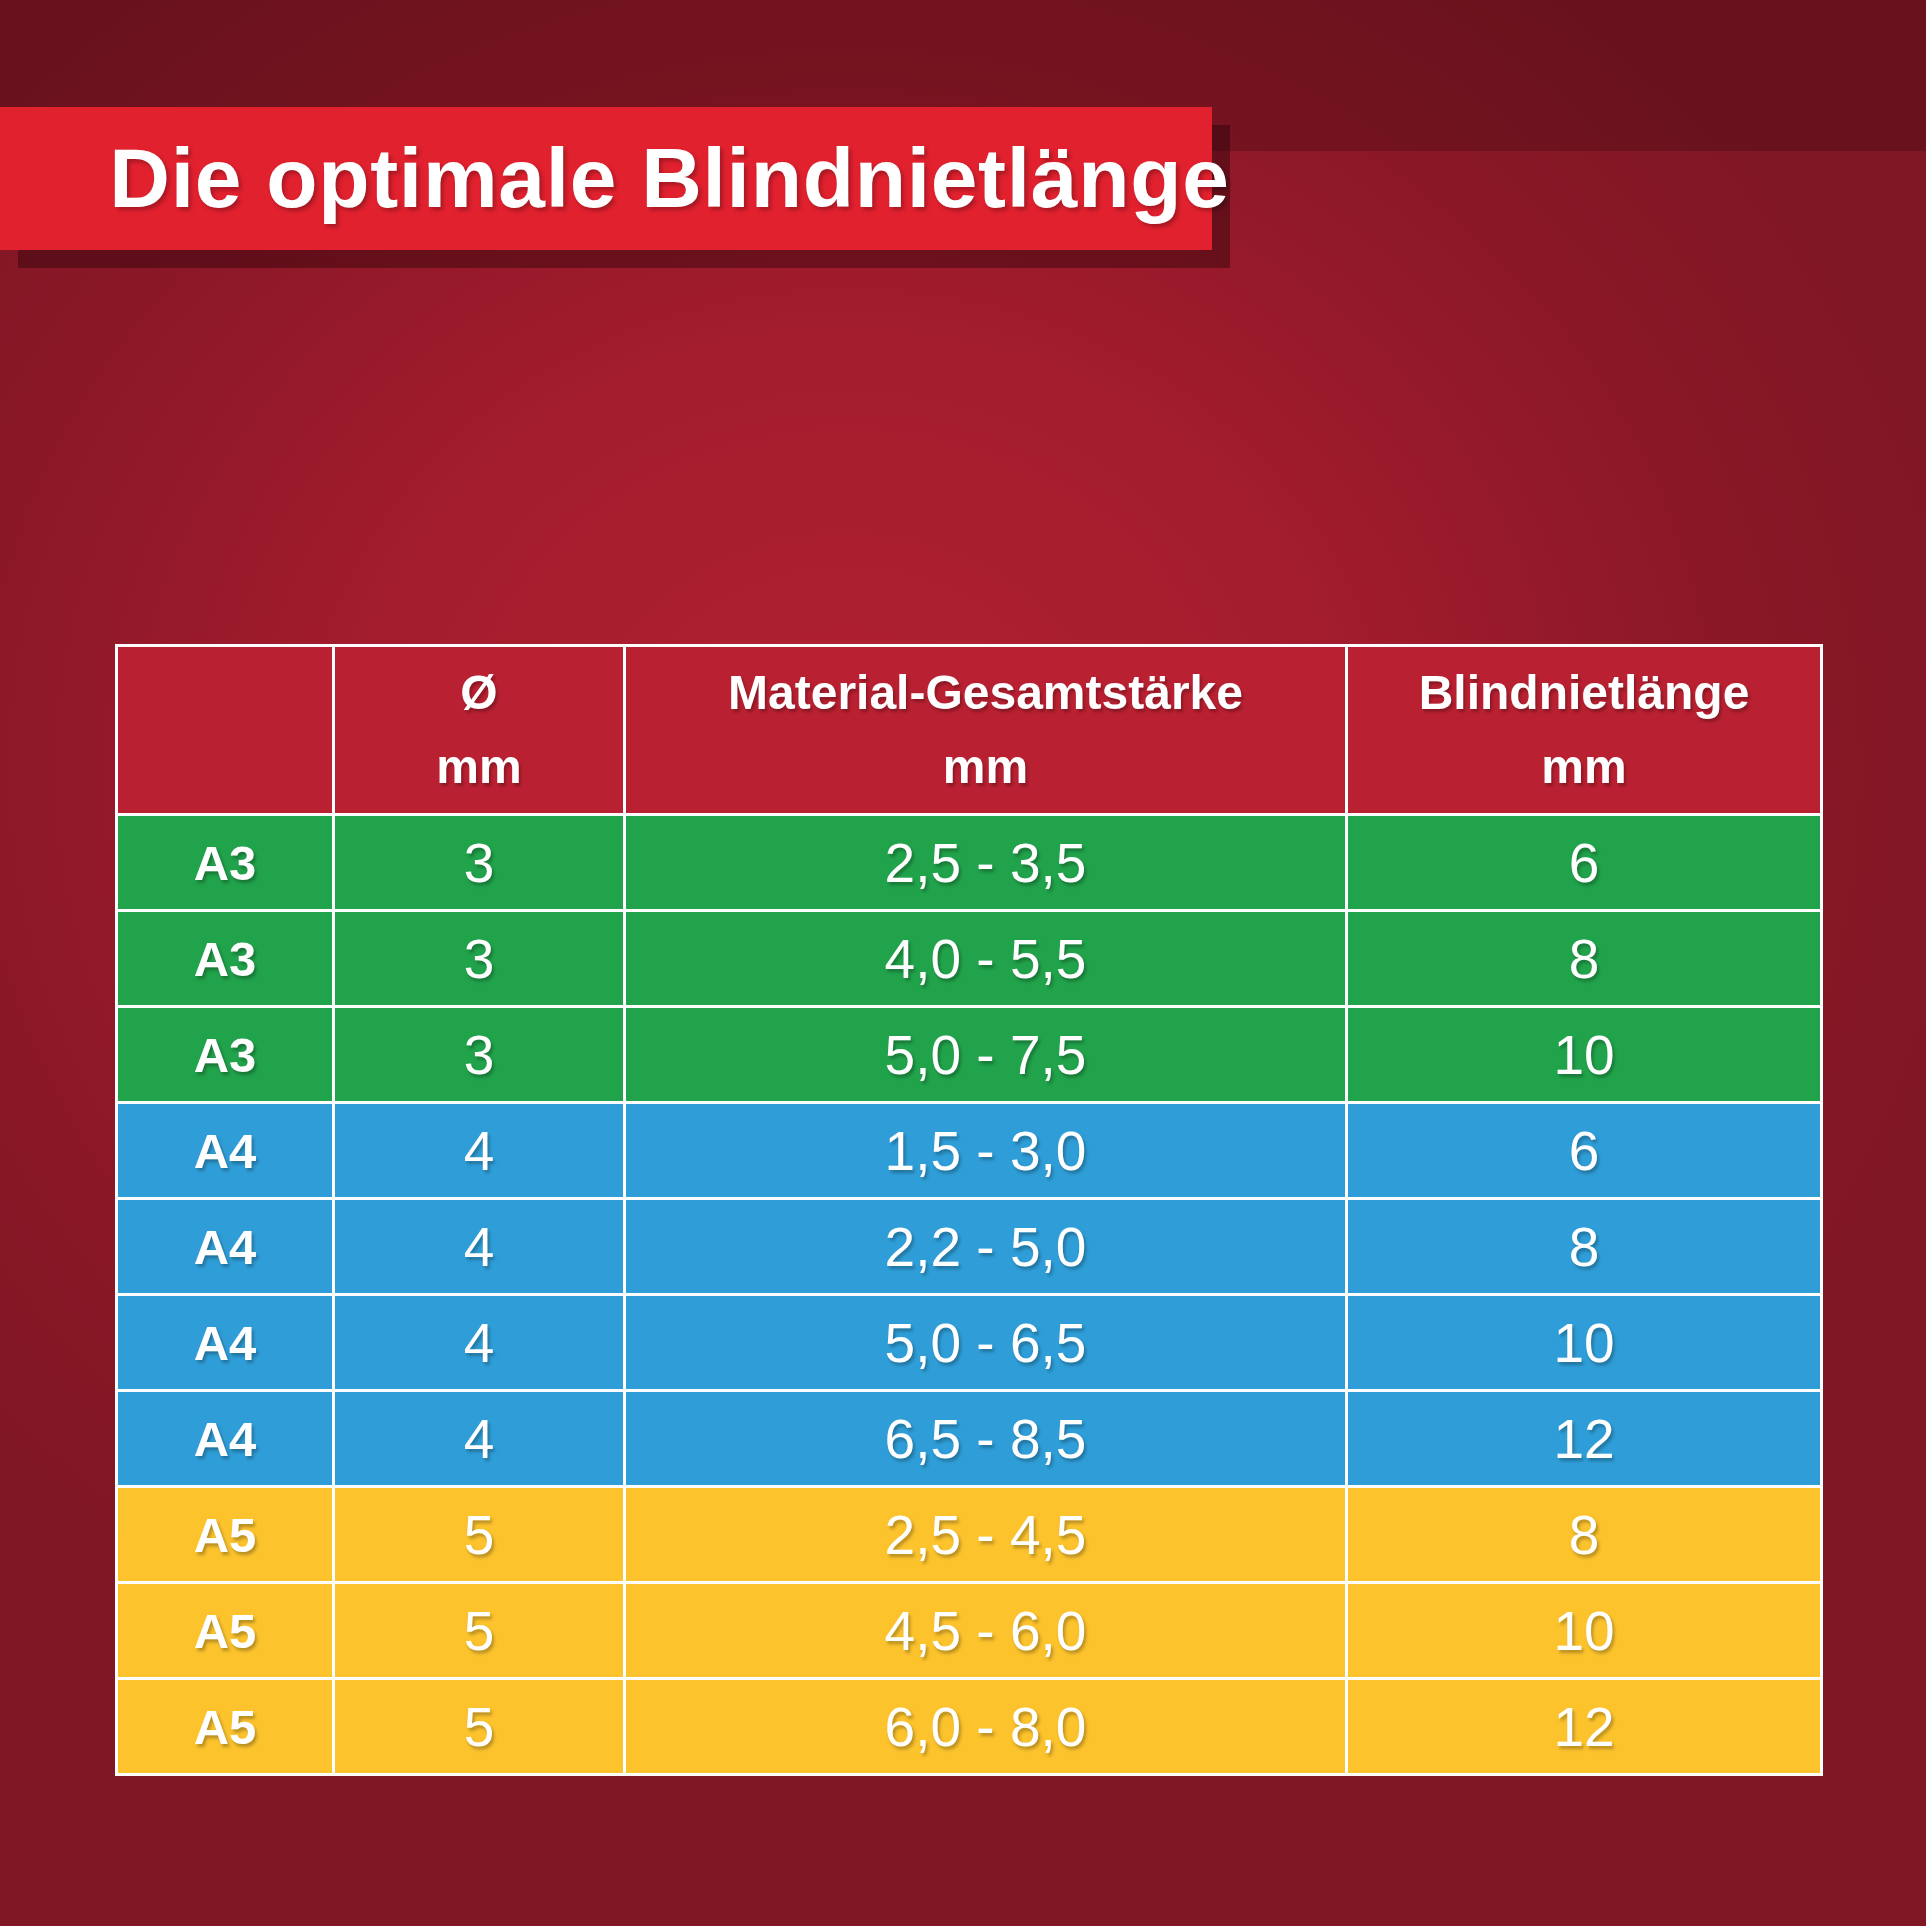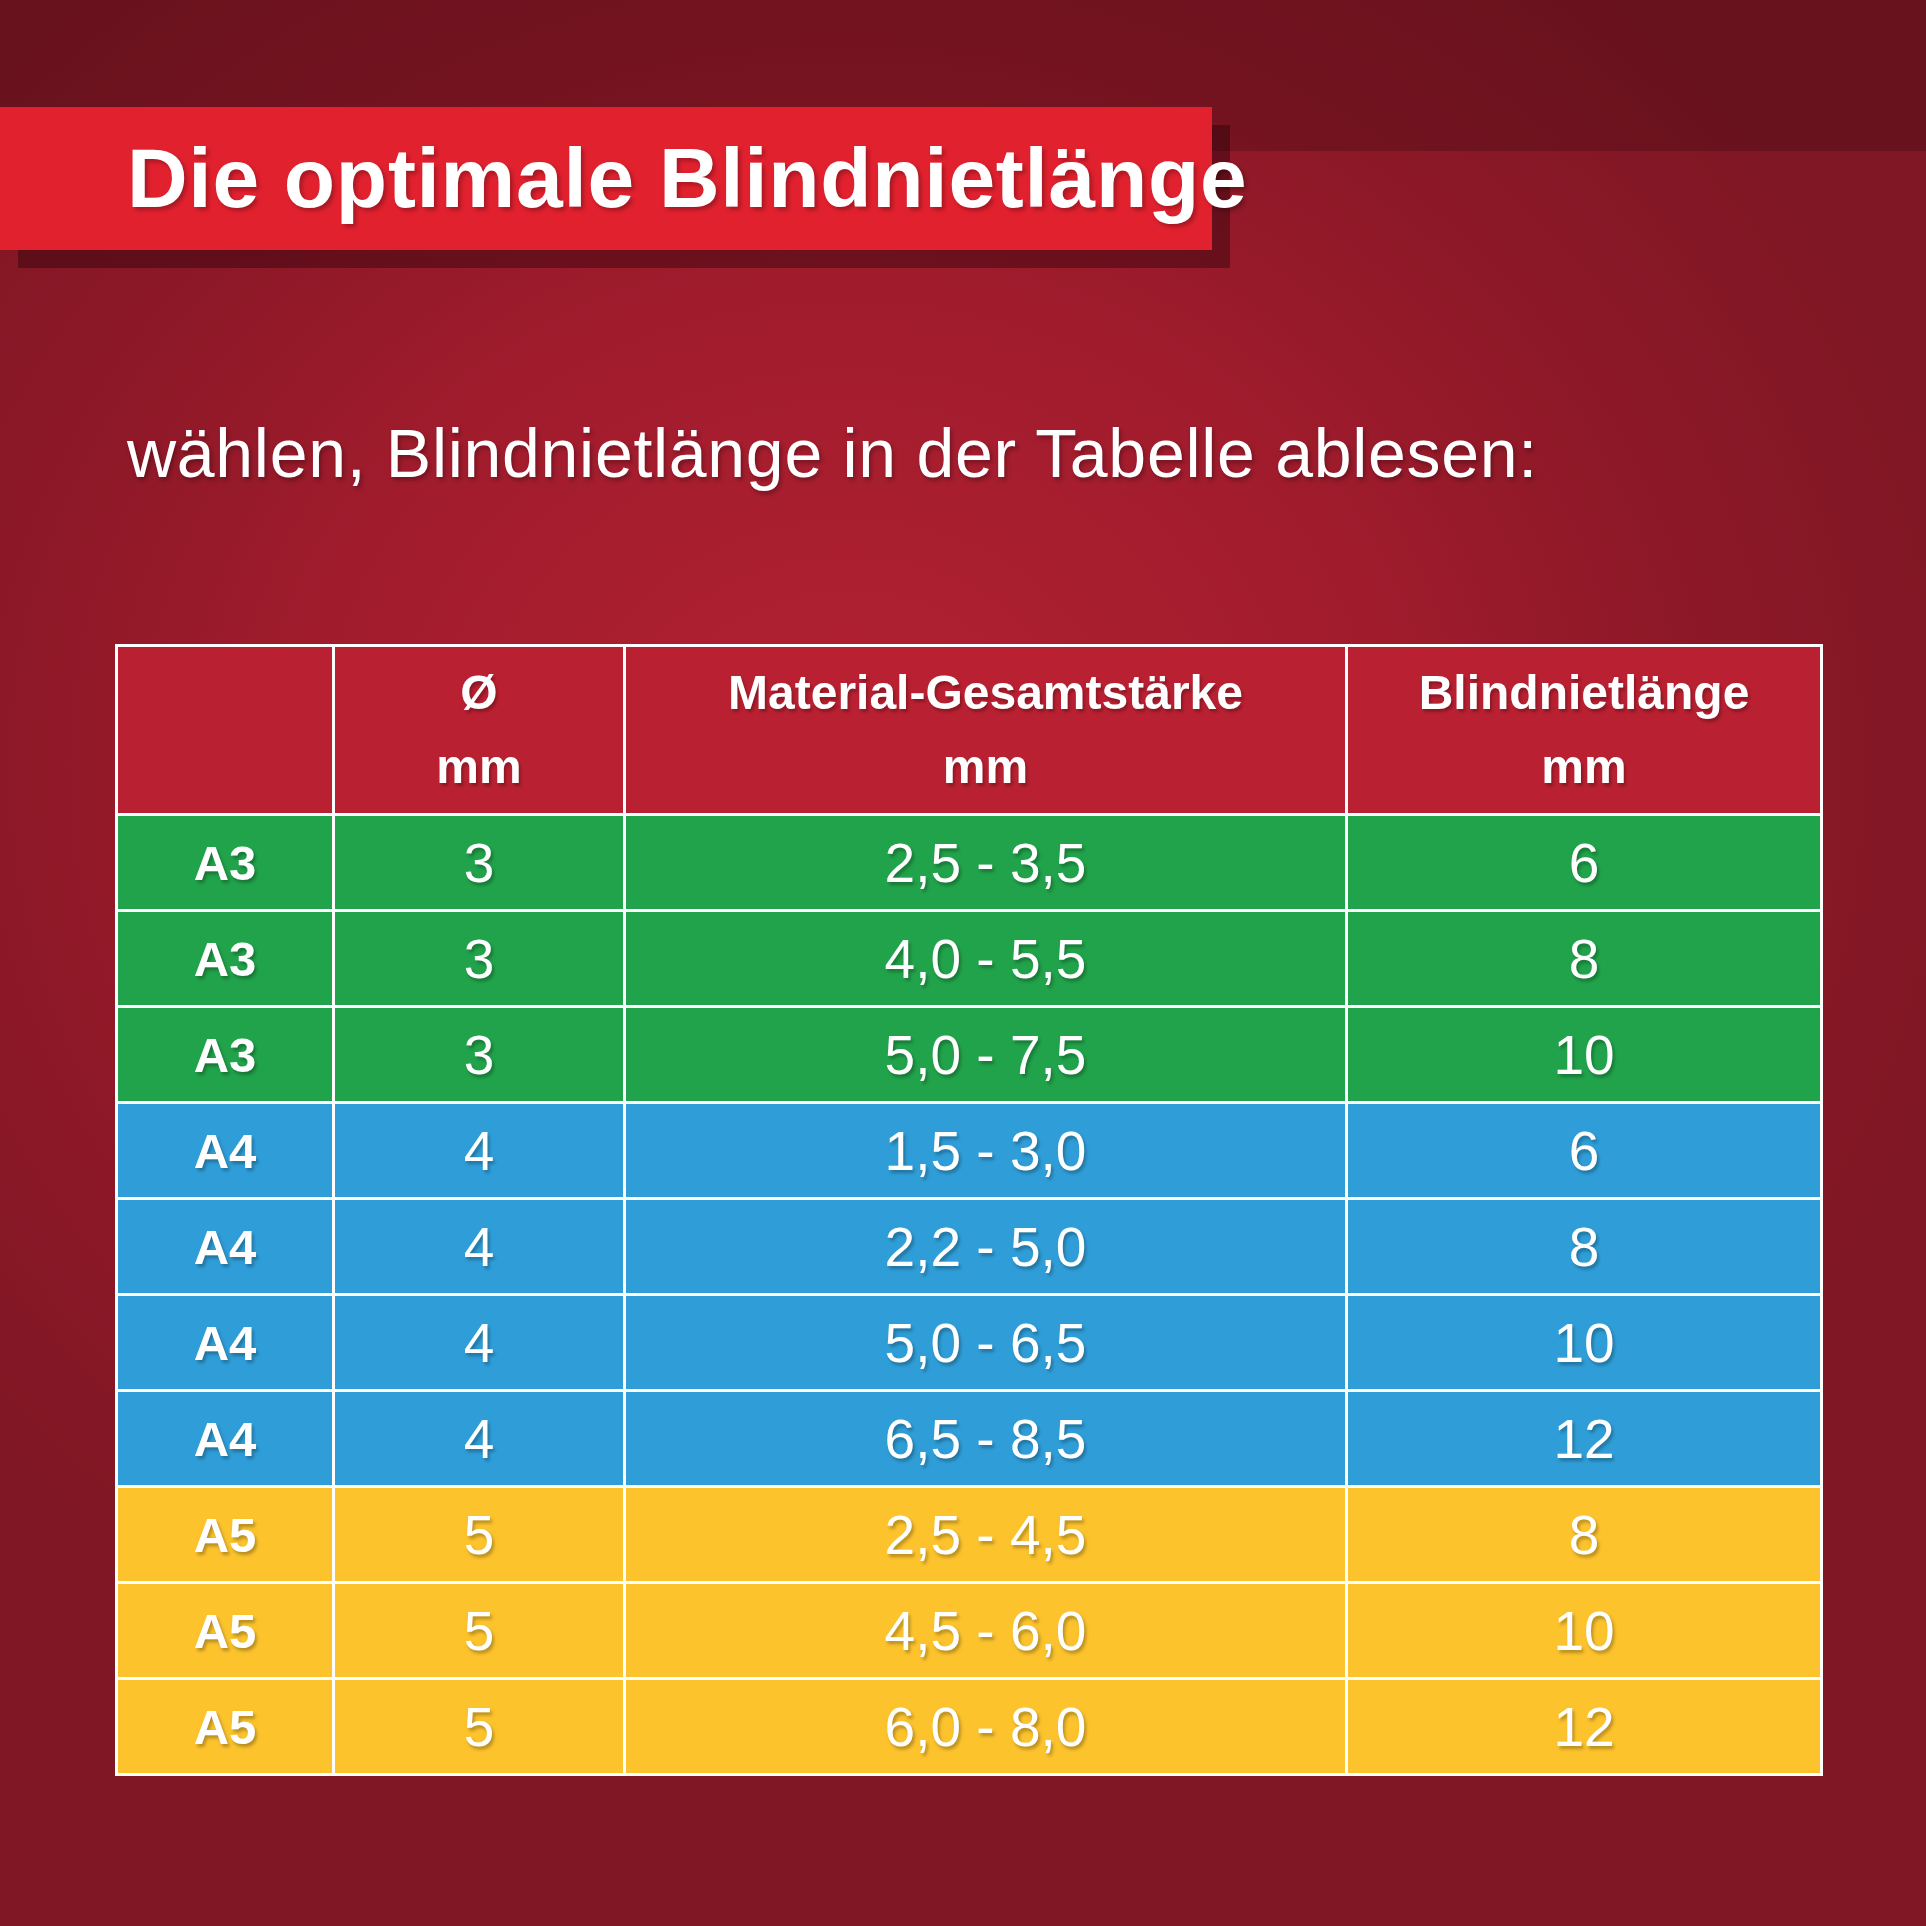--- a/index.html
+++ b/index.html
@@ -30,20 +30,21 @@
     top: 107px;
     left: 0;
     width: 1212px;
     height: 143px;
     box-sizing: border-box;
     padding-left: 127px;
     background: var(--banner-red, #e2212f);
     box-shadow: 18px 18px 0 0 rgba(25, 0, 6, 0.38);
     display: flex;
     align-items: center;
+    justify-content: center;
   }
   .banner .title {
     color: var(--text-white, #ffffff);
     font-size: 84px;
     font-weight: 700;
     letter-spacing: 0.7px;
     text-shadow: 2.7px 3.3px 4px rgba(0, 0, 0, 0.28);
     white-space: nowrap;
   }
   .intro {
@@ -101,21 +102,20 @@
 </head>
 <body>
 
 <div class="top-band"></div>
 
 <div class="banner">
   <div class="title">Die optimale Blindnietlänge</div>
 </div>
 
 <div class="intro">
-  <span>wählen, Blindnietlänge in der Tabelle ablesen:</span>
 </div>
 
 <table class="rivet-table">
   <thead>
     <tr>
       <th class="col-0">
         <span class="h-label"></span>
         <span class="h-unit"></span>
       </th>
       <th class="col-1">

